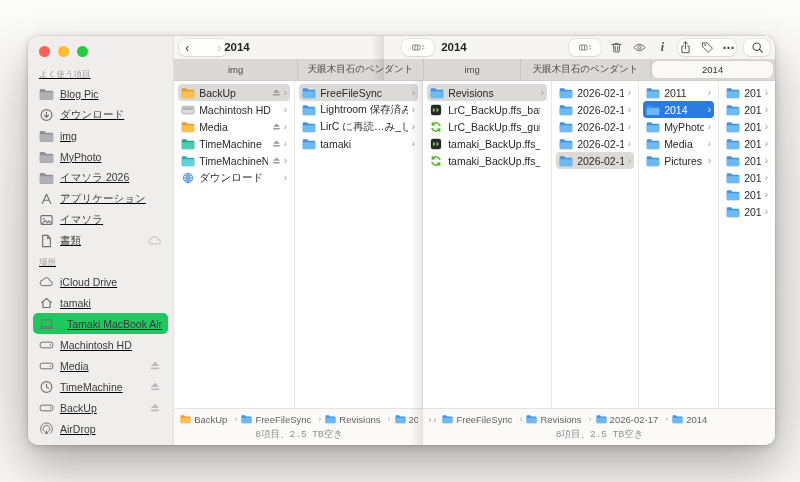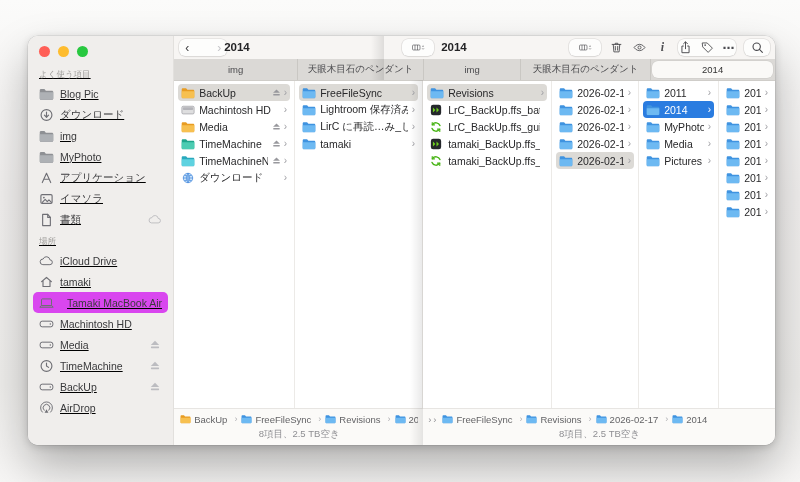--- a/index.html
+++ b/index.html
@@ -15,21 +15,21 @@
   .sidebar{flex:0 0 114px;background:#f0eeec;border-right:1px solid #e2e0dd;position:relative;text-decoration:underline;}
   .tl{position:absolute;top:10px;left:11px;display:flex;gap:8px;}
   .dot{width:11px;height:11px;border-radius:50%;}
   .dot.r{background:var(--traffic-red,#ff5f57);}
   .dot.y{background:var(--traffic-yellow,#febc2e);}
   .dot.g{background:var(--traffic-green,#28c840);}
   .sb-content{padding-top:27px;}
   .sb-label{font-size:8.5px;color:#9c9b98;margin:6px 0 2px 11px;}
   .sb-item{height:21px;display:flex;align-items:center;gap:6px;margin:0 5px;
            padding:0 6px;border-radius:5px;font-size:10.5px;color:#39393b;white-space:nowrap;overflow:hidden;}
-  .sb-item.sel{background:#d946ef;gap:13px;}
+  .sb-item.sel{background:#22c55e;gap:13px;}
   .sb-item .ic{flex:0 0 15px;height:14px;color:#6f6f75;display:inline-flex;align-items:center;}
   .sb-item .lbl{flex:1 1 auto;overflow:hidden;}
   .sb-item .bdg{flex:0 0 auto;margin-left:auto;width:14px;height:11px;color:#bcbcc0;display:inline-flex;}
   
   .right{flex:1 1 auto;display:flex;flex-direction:column;position:relative;min-width:0;}
   .titlebar{flex:0 0 23px;background:#f7f5f3;position:relative;}
   .pill{background:#fdfdfc;border-radius:6px;box-shadow:0 0 0 .5px rgba(0,0,0,.10),0 .5px 1.5px rgba(0,0,0,.12);
         display:flex;align-items:center;justify-content:center;}
   .nav-pill{position:absolute;left:5px;top:3px;width:36px;height:17px;justify-content:space-between;padding:0 6px;}
   .nav-ch{font-size:12px;line-height:1;cursor:default;}
@@ -78,21 +78,21 @@
   
   .bottom{flex:0 0 36px;background:#fbfaf8;border-top:1px solid #e7e5e2;position:relative;font-size:9.5px;}
   .pb{position:absolute;top:3px;height:14px;display:flex;align-items:center;gap:2px;color:#636366;white-space:nowrap;overflow:hidden;}
   .pb-left{left:6px;width:238px;}
   .pb-right{left:254px;right:4px;}
   .crumb{display:flex;align-items:center;gap:3px;}
   .crumb .ic{width:11px;height:10px;display:inline-flex;}
   .crumb .sep{color:#aeaeb2;margin:0 2px 0 4px;font-size:9px;}
   .crumb:last-child .sep{display:none;}
   .pb-lead{color:#8b8b90;margin-right:2px;letter-spacing:2px;}
-  .st{position:absolute;top:19px;text-align:center;color:#8e8e92;}
+  .st{position:absolute;top:19px;text-align:center;color:#8e8e92;font-family:Liberation Mono, monospace;}
   .st-left{left:0;width:250px;}
   .st-right{left:250px;right:0;}
   
   .seam-top{position:absolute;left:197px;top:0;width:13px;height:44px;z-index:6;pointer-events:none;
             background:linear-gradient(to right,rgba(0,0,0,0),rgba(0,0,0,.10));}
   .seam-mid{position:absolute;left:236px;top:44px;bottom:0;width:13px;z-index:6;pointer-events:none;
             background:linear-gradient(to right,rgba(0,0,0,0),rgba(0,0,0,.09));}
 </style>
 </head>
 <body>
@@ -141,20 +141,30 @@
 
             </div>
             <div class="sb-item">
               <span class="ic">
                 <svg viewBox="0 0 16 13" width="100%" height="100%">
                   <path d="M.8 2.6C.8 1.8 1.4 1.2 2.2 1.2h3.6l1.5 1.7h6.5c.8 0 1.4.6 1.4 1.4v6.9c0 .8-.6 1.4-1.4 1.4H2.2c-.8 0-1.4-.6-1.4-1.4z" fill="#8e9094"></path>
                   <path d="M.8 4.5h14.4v6.4c0 .8-.6 1.4-1.4 1.4H2.2c-.8 0-1.4-.6-1.4-1.4z" fill="#aeb1b5"></path>
                 </svg>
               </span>
               <span class="lbl">MyPhoto</span>
+
+            </div>
+            <div class="sb-item">
+              <span class="ic">
+                <svg viewBox="0 0 16 13" width="100%" height="100%">
+                  <path d="M.8 2.6C.8 1.8 1.4 1.2 2.2 1.2h3.6l1.5 1.7h6.5c.8 0 1.4.6 1.4 1.4v6.9c0 .8-.6 1.4-1.4 1.4H2.2c-.8 0-1.4-.6-1.4-1.4z" fill="#8e9094"></path>
+                  <path d="M.8 4.5h14.4v6.4c0 .8-.6 1.4-1.4 1.4H2.2c-.8 0-1.4-.6-1.4-1.4z" fill="#aeb1b5"></path>
+                </svg>
+              </span>
+              <span class="lbl">イマソラ 2026</span>
 
             </div>
             <div class="sb-item">
               <span class="ic">
                 <svg viewBox="0 0 16 16" width="100%" height="100%" fill="none" stroke="currentColor" stroke-width="1.3" stroke-linecap="round" stroke-linejoin="round">
                   <path d="M8 2.6L3.2 13.2M8 2.6l4.8 10.6M4.9 9.4h6.2"></path>
                 </svg>
               </span>
               <span class="lbl">アプリケーション</span>
 

